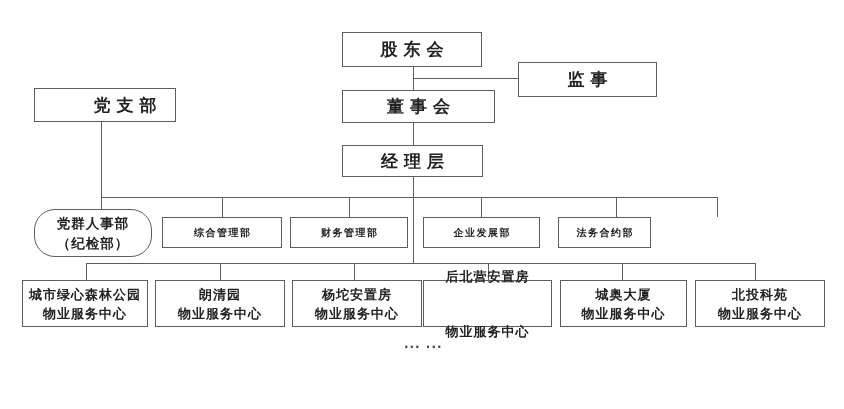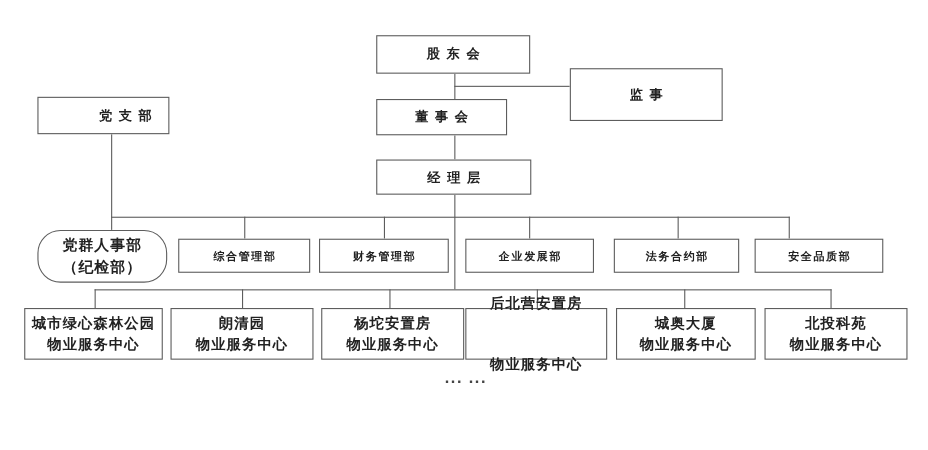--- a/index.html
+++ b/index.html
@@ -7,21 +7,21 @@
     position:relative;width:844px;height:409px;background:var(--bg,#ffffff);
     font-family:"DejaVu Sans","Liberation Sans",sans-serif;
     color:var(--text,#222222);overflow:hidden;
   }
   .node{
     position:absolute;box-sizing:border-box;background:#fff;
     border:1px solid var(--line,#5d5d5d);
     display:flex;flex-direction:column;align-items:center;justify-content:center;
     text-align:center;font-weight:bold;white-space:nowrap;
   }
-  .lv1{font-size:12px;letter-spacing:6px;text-indent:6px;}
+  .lv1{font-size:17px;letter-spacing:6px;text-indent:6px;}
   .dept{font-size:10px;letter-spacing:1.5px;text-indent:1.5px;}
   .dept2{font-size:13.5px;letter-spacing:1px;line-height:20px;}
   .svc{font-size:13px;letter-spacing:1px;line-height:19px;}
   .line{position:absolute;background:var(--line,#5d5d5d);}
   .h{height:1px;}
   .v{width:1px;}
   .ellipsis{position:absolute;font-size:12px;font-weight:bold;color:#444;letter-spacing:1px;}
 </style>
 </head>
 <body>
@@ -45,51 +45,48 @@
   <div class="line v" style="left:86px;top:263px;height:17px;"></div>
   <div class="line v" style="left:220px;top:263px;height:17px;"></div>
   <div class="line v" style="left:354px;top:263px;height:17px;"></div>
   <div class="line v" style="left:488px;top:263px;height:17px;"></div>
   <div class="line v" style="left:622px;top:263px;height:17px;"></div>
   <div class="line v" style="left:755px;top:263px;height:17px;"></div>
 
   <div class="node lv1" style="left:342px;top:32px;width:140px;height:35px;">
     <span>股东会</span>
   </div>
-  <div class="node lv1" style="left:518px;top:62px;width:139px;height:48px;">
+  <div class="node lv1" style="left:518px;top:62px;width:139px;height:35px;">
     <span>监事</span>
   </div>
-  <div class="node lv1" style="left:34px;top:88px;width:120px;height:34px;padding-left:40px;">
+  <div class="node lv1" style="left:34px;top:88px;width:142px;height:34px;padding-left:40px;">
     <span>党支部</span>
   </div>
-  <div class="node lv1" style="left:342px;top:90px;width:119px;height:33px;">
+  <div class="node lv1" style="left:342px;top:90px;width:153px;height:33px;">
     <span>董事会</span>
   </div>
   <div class="node lv1" style="left:342px;top:145px;width:141px;height:32px;">
     <span>经理层</span>
   </div>
 
   <div class="node dept2" style="left:34px;top:209px;width:118px;height:48px;border-radius:21px;">
     <span>党群人事部</span>
     <span>（纪检部）</span>
   </div>
   <div class="node dept" style="left:162px;top:217px;width:120px;height:31px;">
     <span>综合管理部</span>
   </div>
   <div class="node dept" style="left:290px;top:217px;width:118px;height:31px;">
     <span>财务管理部</span>
   </div>
   <div class="node dept" style="left:423px;top:217px;width:117px;height:31px;">
     <span>企业发展部</span>
   </div>
-  <div class="node dept" style="left:558px;top:217px;width:114px;height:31px;">
+  <div class="node dept" style="left:558px;top:217px;width:93px;height:31px;">
     <span>法务合约部</span>
-  </div>
-  <div class="node dept" style="left:686px;top:217px;width:117px;height:31px;">
-    <span>安全品质部</span>
   </div>
 
   <div class="node svc" style="left:22px;top:280px;width:126px;height:47px;">
     <span>城市绿心森林公园</span>
     <span>物业服务中心</span>
   </div>
   <div class="node svc" style="left:155px;top:280px;width:130px;height:47px;">
     <span>朗清园</span>
     <span>物业服务中心</span>
   </div>

